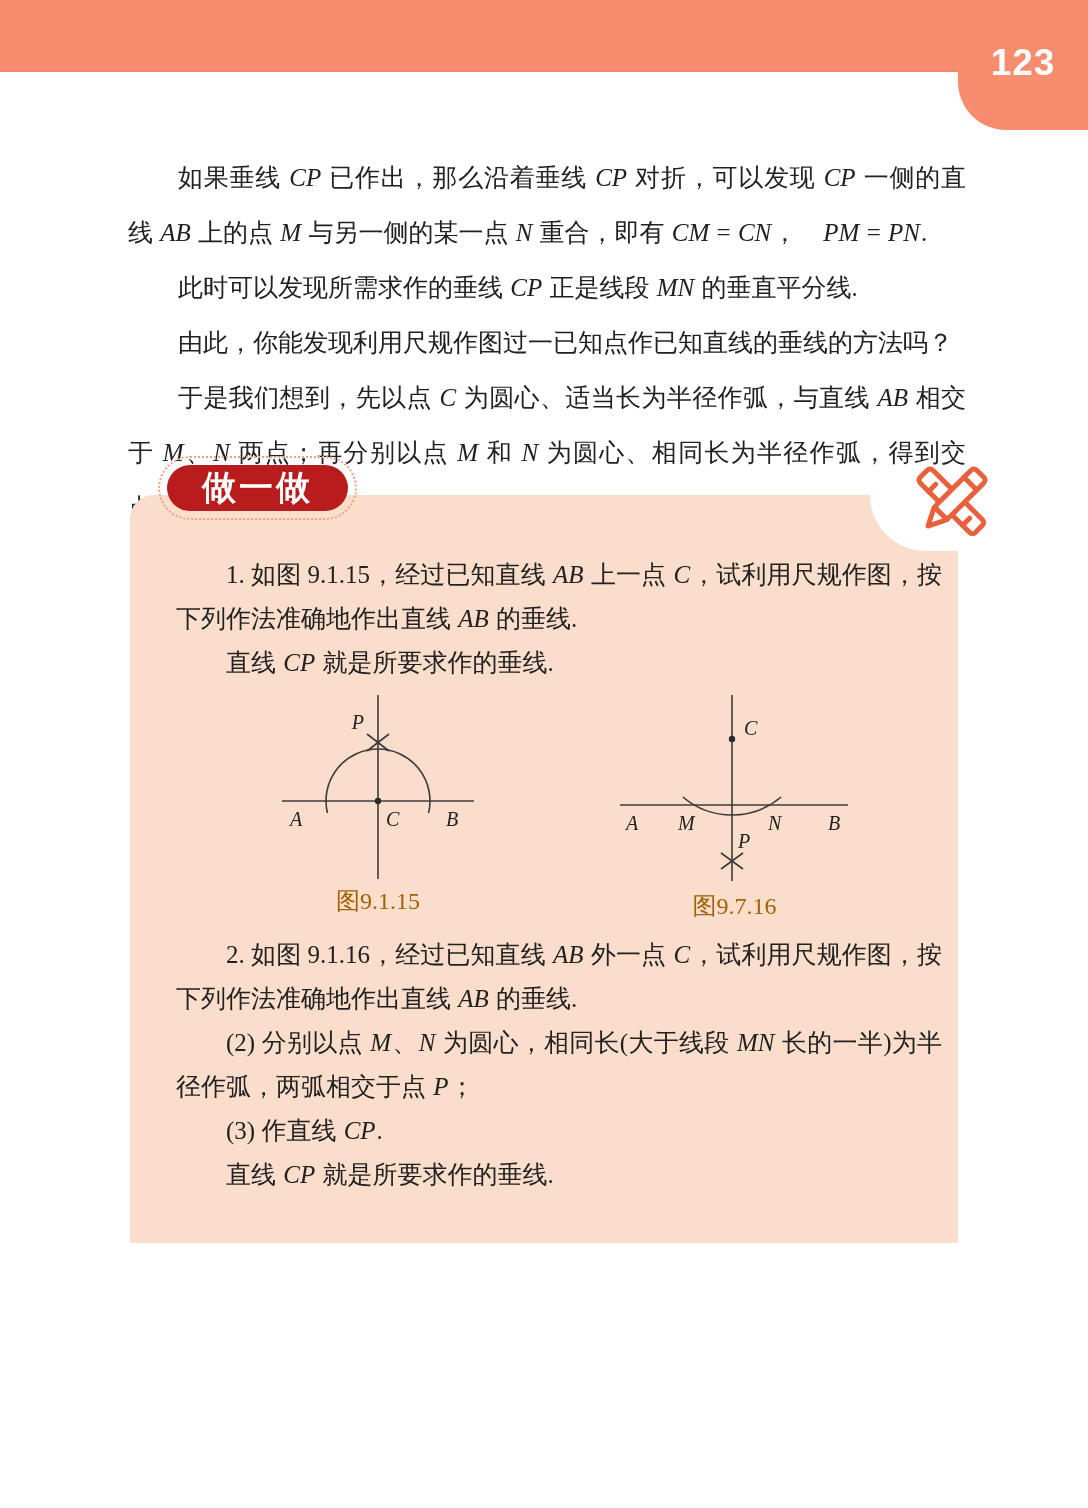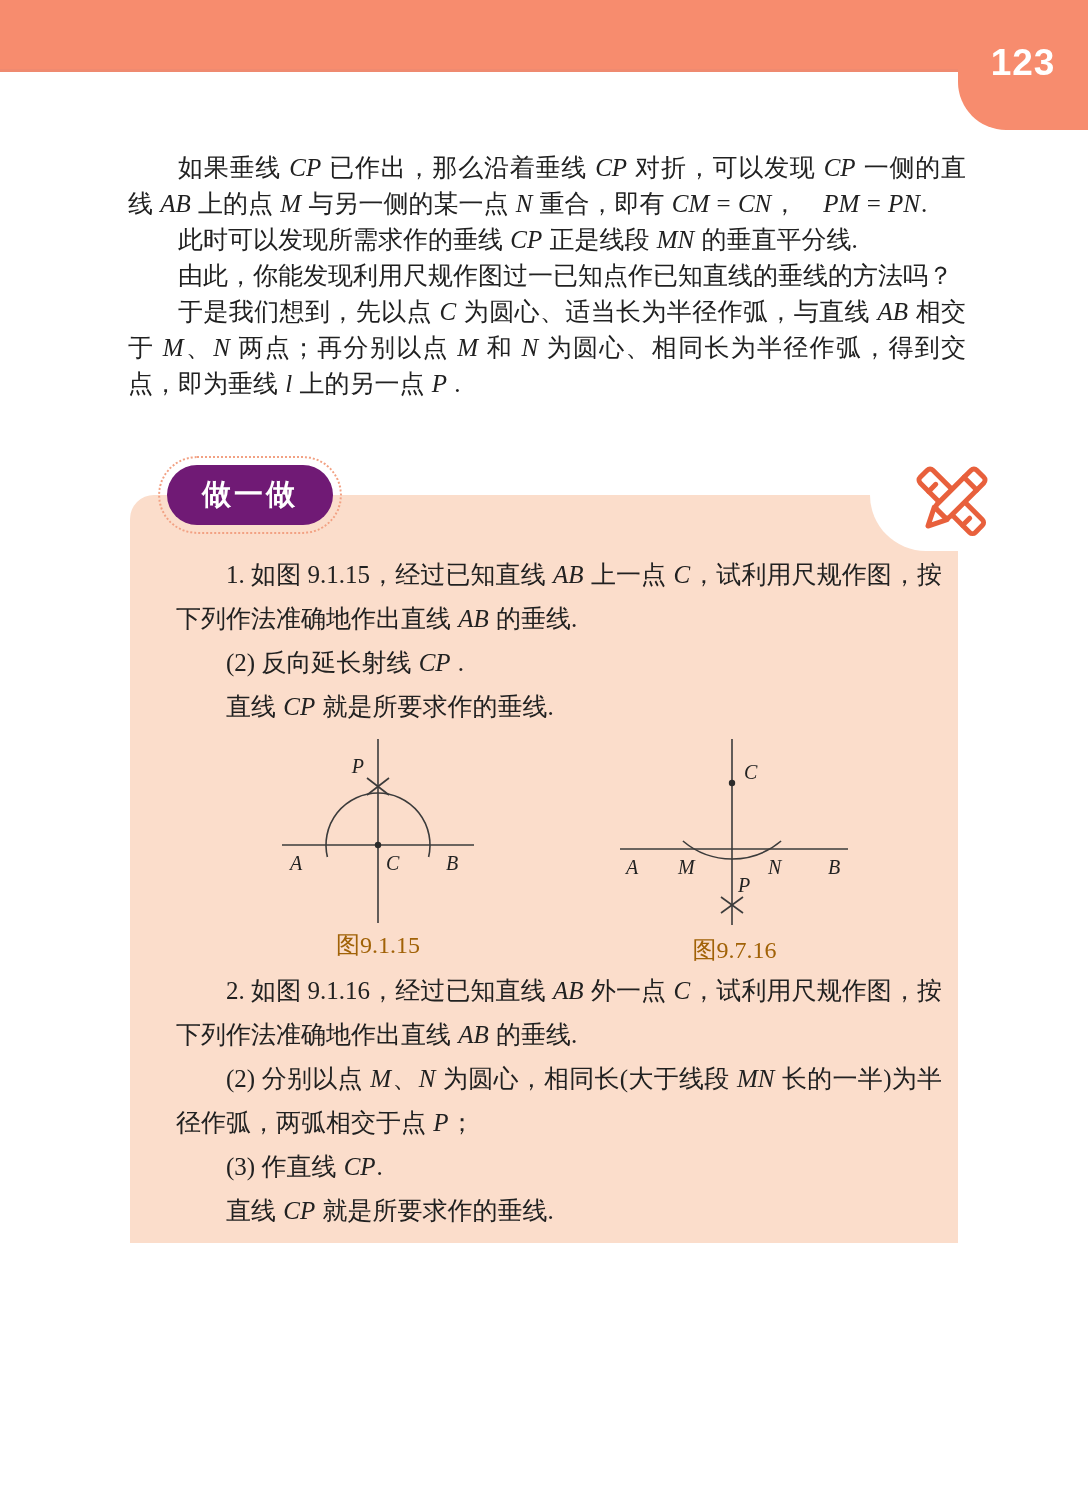--- a/index.html
+++ b/index.html
@@ -22,21 +22,21 @@
     display:flex; align-items:center; justify-content:center;
   }
   .page-badge span {
     font-family:"Liberation Sans","DejaVu Sans",sans-serif;
     font-weight:bold; font-size:37px; color:#ffffff; letter-spacing:1px;
     transform:translateY(-2px);
   }
   
   .intro {
     position:absolute; left:128px; top:150px; width:838px;
-    font-size:25px; line-height:36px; text-align:justify;
+    font-size:25px; line-height:55px; text-align:justify;
   }
   .intro p { text-indent:2em; }
   i { font-style:italic; padding:0 1px; }
   
   .panel {
     position:absolute; left:130px; top:495px; width:828px; height:878px;
     background:#FBDDCB; border-radius:24px 0 2px 2px;
   }
   .panel-notch {
     position:absolute; top:0; right:0; width:88px; height:56px;
@@ -48,37 +48,37 @@
     font-size:25px; line-height:44px; text-align:justify;
   }
   .panel-text p { text-indent:2em; }
   
   .do-badge {
     position:absolute; left:158px; top:456px;
     border:2px dotted #F2A183; border-radius:46px; padding:7px;
     background:transparent;
   }
   .do-badge-inner {
-    background:#701a75; border-radius:36px; padding:10px 35px;
+    background:#b91c1c; border-radius:36px; padding:0 35px;
     font-family:"Liberation Sans","DejaVu Sans",sans-serif;
-    font-weight:bold; font-size:29px; color:#ffffff; letter-spacing:3px;
+    font-weight:bold; font-size:34px; color:#ffffff; letter-spacing:3px;
     text-shadow:0 1px 0 rgba(0,0,0,0.08);
   }
   
   .pencil-icon { position:absolute; left:912px; top:460px; }
   
   .figure-row {
     display:flex; align-items:flex-start; margin-top:4px; padding-left:92px; gap:124px;
   }
   .figure-block { display:flex; flex-direction:column; align-items:center; }
   .figure-caption {
     margin-top:2px; font-size:24px; line-height:30px; color:#a16207;
     text-indent:0 !important;
   }
-  .exercise-2 { margin-top:4px; }
+  .exercise-2 { margin-top:12px; }
   svg .construct { stroke:#3B3B3B; stroke-width:1.6; fill:none; }
   svg .pt { fill:#2b2b2b; }
   svg text {
     font-family:"Liberation Serif","DejaVu Serif",serif;
     font-style:italic; font-size:20px; fill:#222222;
   }
   
   .footer {
     position:absolute; left:0; top:1390px; width:1088px;
     padding-right:54px; text-align:right;
@@ -103,21 +103,20 @@
     <p>由此，你能发现利用尺规作图过一已知点作已知直线的垂线的方法吗？</p>
     <p>于是我们想到，先以点 <i>C</i> 为圆心、适当长为半径作弧，与直线 <i>AB</i> 相交于 <i>M</i>、<i>N</i> 两点；再分别以点 <i>M</i> 和 <i>N</i> 为圆心、相同长为半径作弧，得到交点，即为垂线 <i>l</i> 上的另一点 <i>P</i> .</p>
   </div>
 
   <div class="panel">
     <div class="panel-notch"></div>
 
     <div class="panel-text">
       <div>
         <p>1. 如图 9.1.15，经过已知直线 <i>AB</i> 上一点 <i>C</i>，试利用尺规作图，按下列作法准确地作出直线 <i>AB</i> 的垂线.</p>
-        <p>(2) 反向延长射线 <i>CP</i> .</p>
         <p>直线 <i>CP</i> 就是所要求作的垂线.</p>
       </div>
 
       <div class="figure-row">
 
         <div class="figure-block">
           <svg width="220" height="195" viewBox="0 0 220 195">
             <line class="construct" x1="110" y1="6" x2="110" y2="190"></line>
             <line class="construct" x1="14" y1="112" x2="206" y2="112"></line>
             <path class="construct" d="M59.4,124 A52,52 0 1 1 160.6,124"></path>

